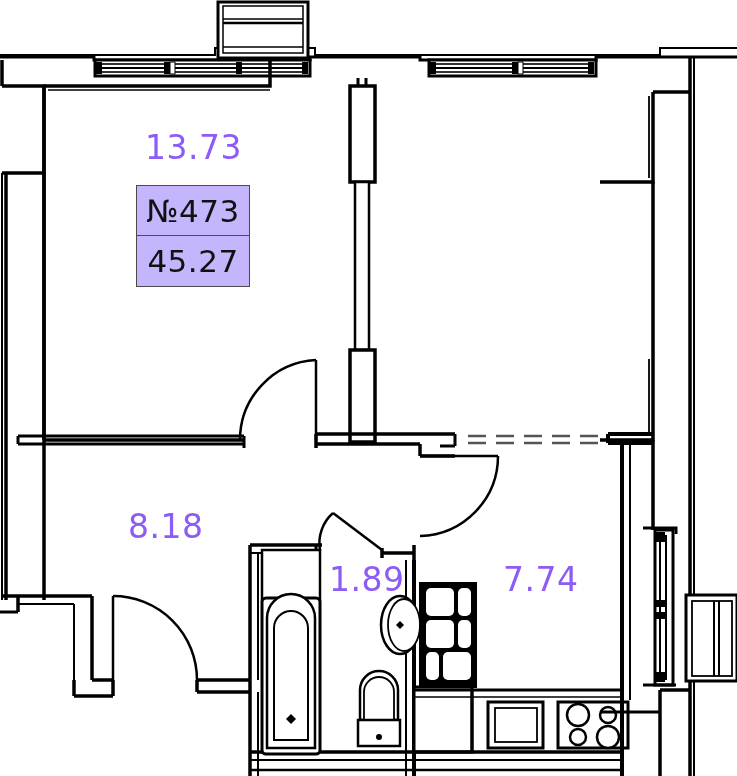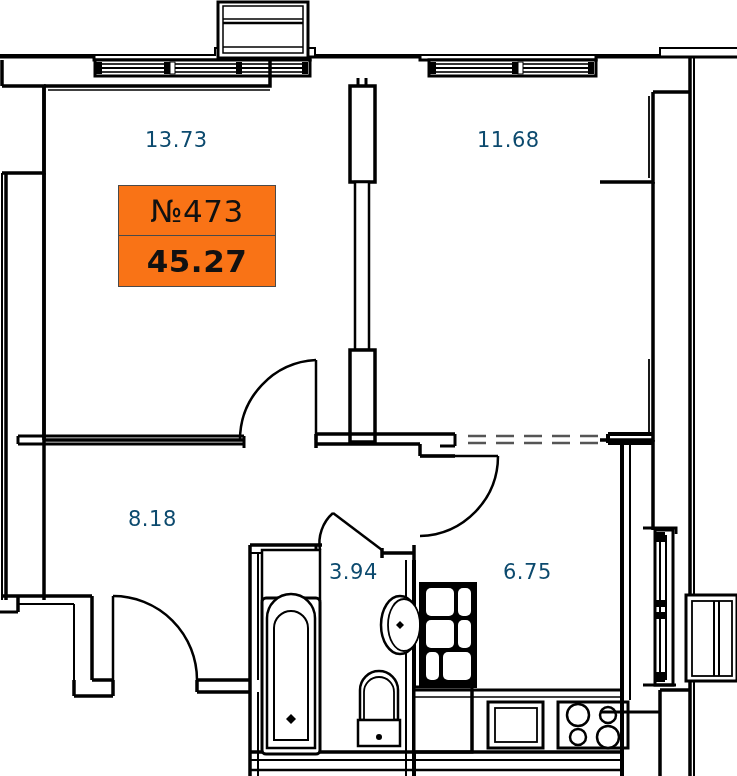--- a/index.html
+++ b/index.html
@@ -22,48 +22,47 @@
   #plan-svg {
     position: absolute;
     top: 0; left: 0;
     width: 737px;
     height: 776px;
     display: block;
   }
   .area-label {
     position: absolute;
     font-family: "DejaVu Sans", "Liberation Sans", sans-serif;
-    font-size: 21px;
-    color: #0c4a6e;
+    font-size: 33px;
+    color: #8b5cf6;
     white-space: nowrap;
     letter-spacing: 0.5px;
   }
   #info-box {
     position: absolute;
-    left: 118px;
+    left: 136px;
     top: 185px;
-    width: 158px;
+    width: 114px;
     border: 1px solid #4a4a4a;
-    background: #f97316;
+    background: #c4b5fd;
     box-sizing: border-box;
   }
   #info-box .info-row {
     height: 50px;
     display: flex;
     align-items: center;
     justify-content: center;
     border-bottom: 1px solid #4a4a4a;
     box-sizing: border-box;
     font-size: 31px;
     color: #111111;
     letter-spacing: 0.5px;
   }
   #info-box .info-row:last-child {
     border-bottom: none;
-    font-weight: bold;
   }
 </style>
 </head>
 <body>
 
 <div id="floorplan-root">
 
   <svg id="plan-svg" viewBox="0 0 737 776">
 
     <g fill="none" stroke="#000000" stroke-width="4">
@@ -317,26 +316,25 @@
     </g>
 
     <g fill="none" stroke="#000000">
       <path d="M250,770 L620,770" stroke-width="2.5"></path>
     </g>
 
   </svg>
 
   <div class="area-label" style="left:145px; top:128px;">13.73</div>
 
-  <div class="area-label" style="left:477px; top:128px;">11.68</div>
 
   <div class="area-label" style="left:128px; top:507px;">8.18</div>
 
-  <div class="area-label" style="left:329px; top:560px;">3.94</div>
-
-  <div class="area-label" style="left:503px; top:560px;">6.75</div>
+  <div class="area-label" style="left:329px; top:560px;">1.89</div>
+
+  <div class="area-label" style="left:503px; top:560px;">7.74</div>
 
   <div id="info-box">
     <div class="info-row">№473</div>
     <div class="info-row">45.27</div>
   </div>
 
 </div>
 
 </body></html>

